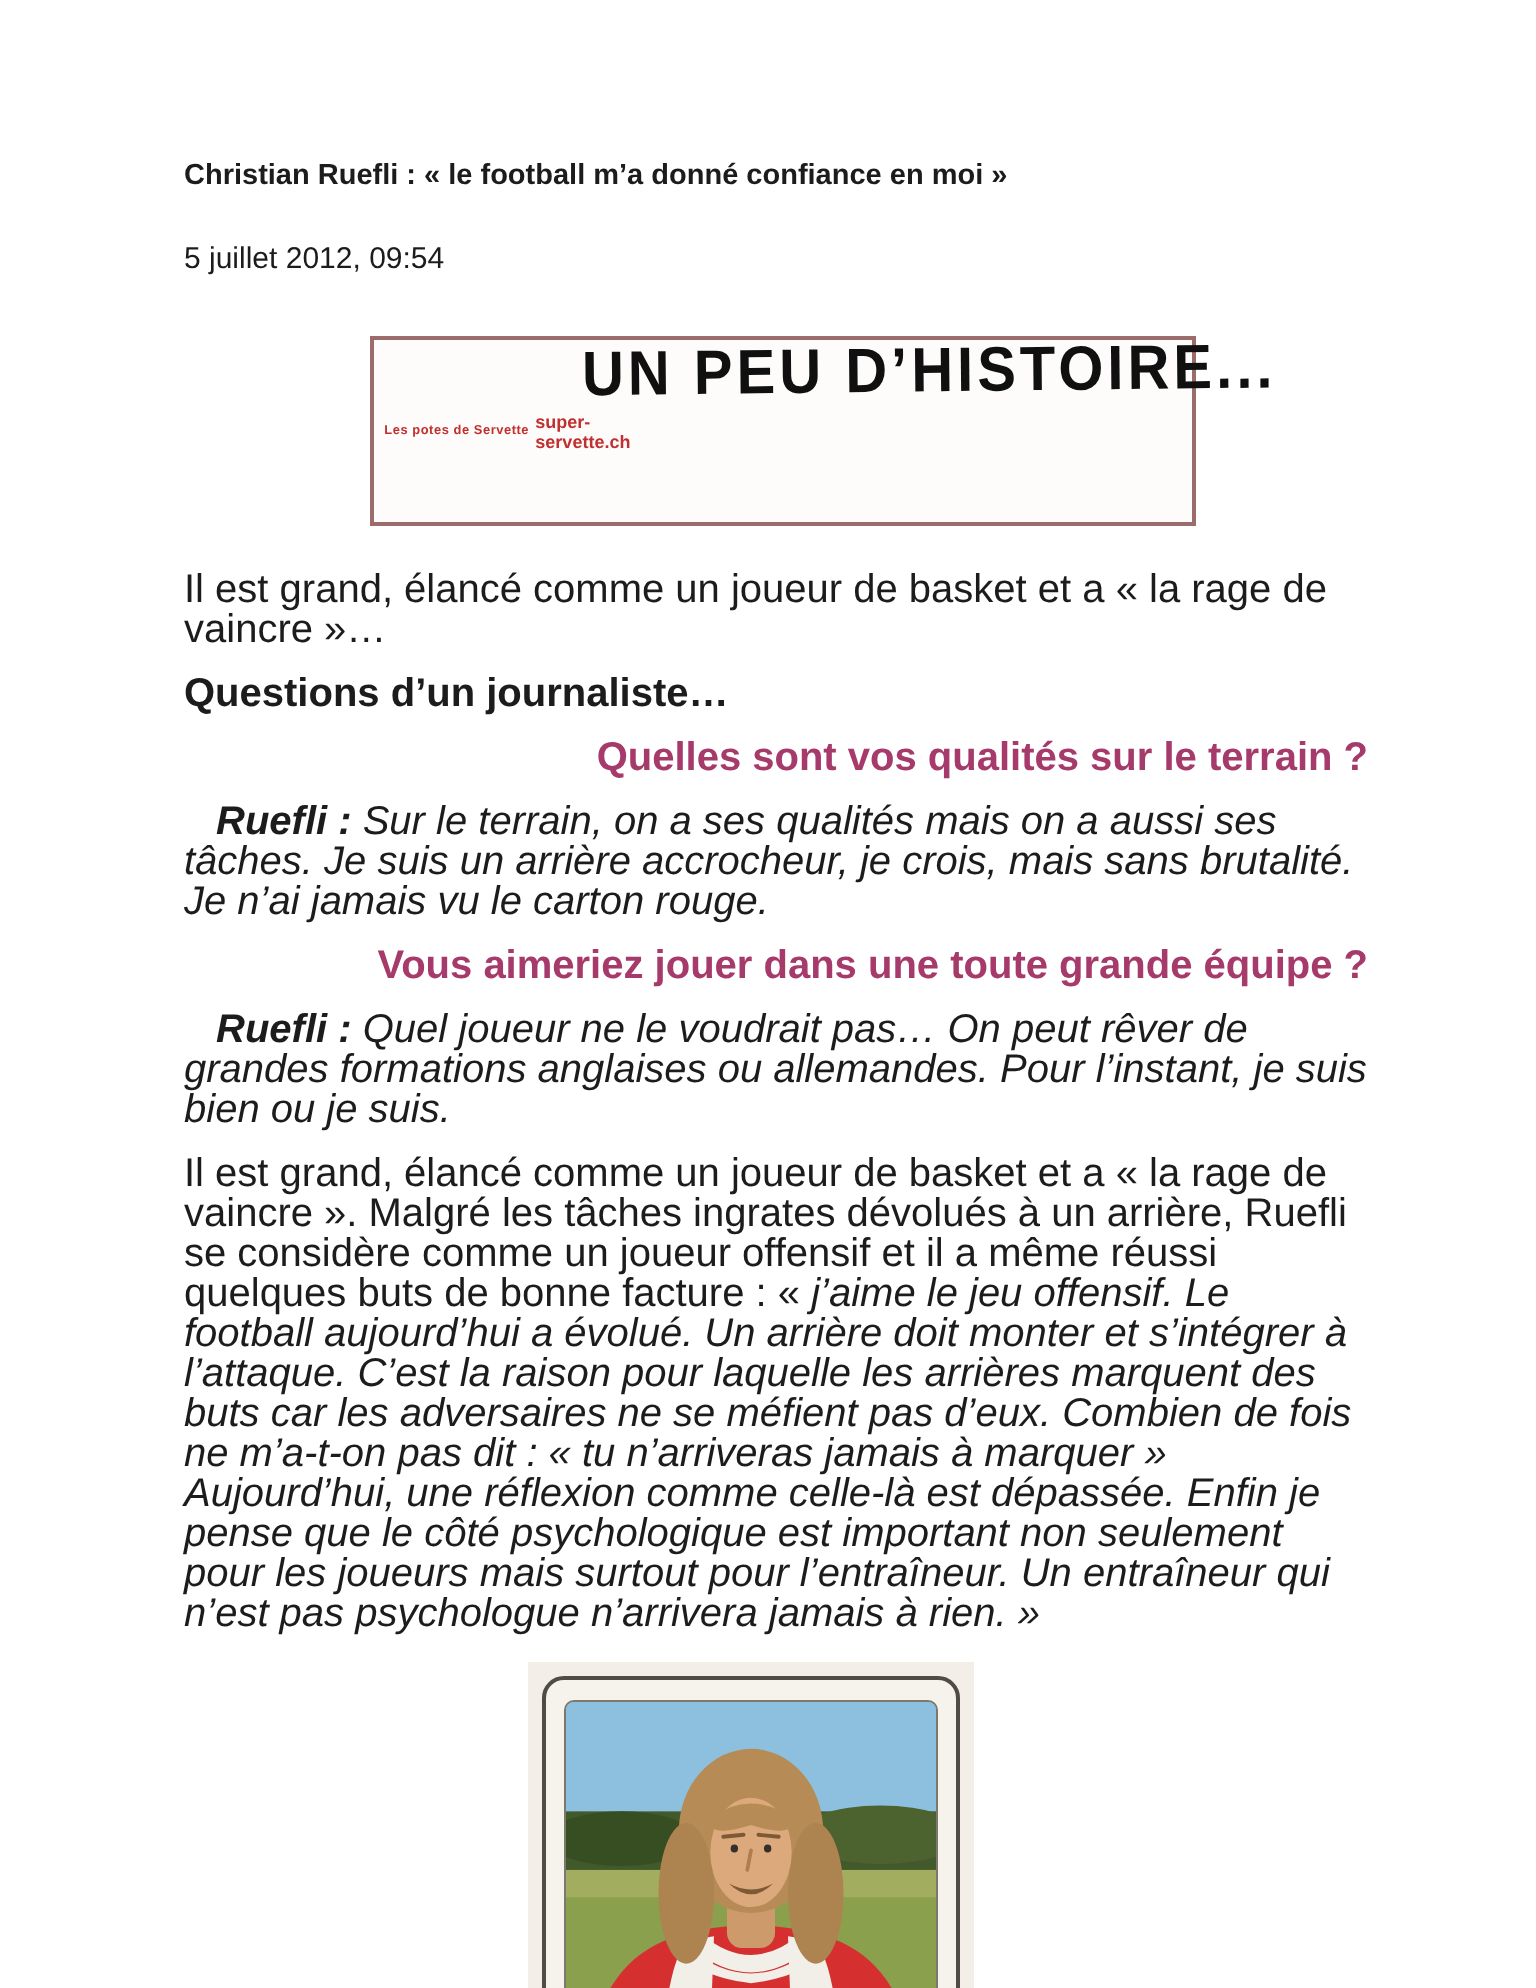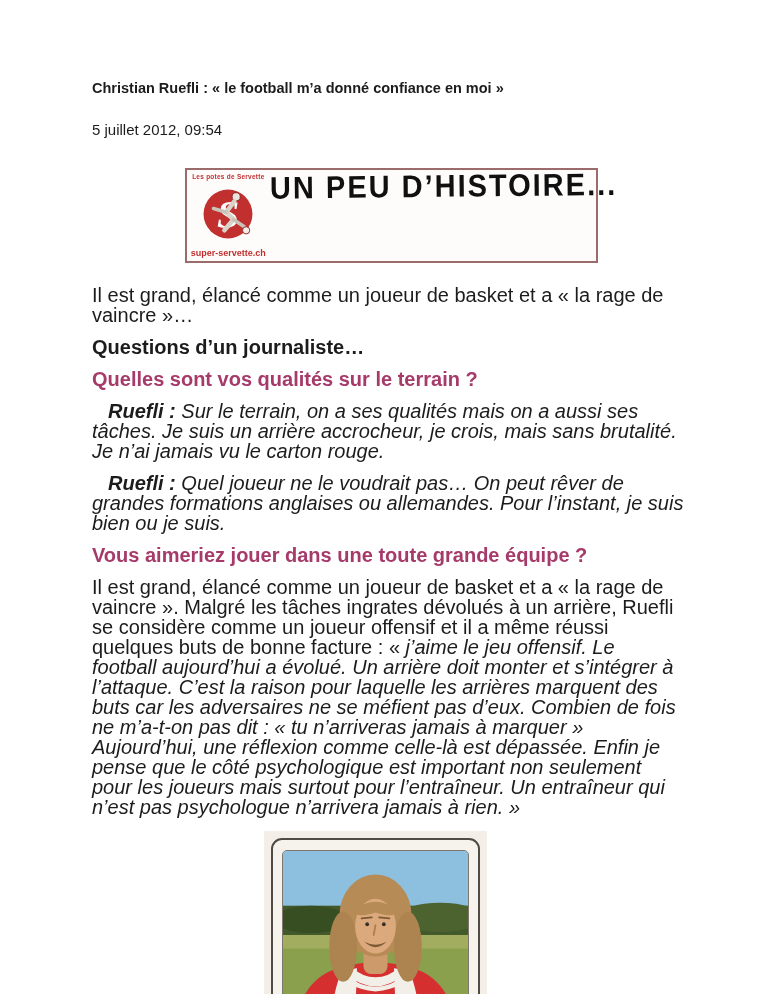--- a/index.html
+++ b/index.html
@@ -20,41 +20,41 @@
   
   .banner {
     margin:0 0 22px 93px;
     width:413px; height:95px;
     border:2px solid var(--banner-border,#9c6b6b);
     background:#fdfcfb;
     display:flex; align-items:stretch;
   }
   .banner-logo {
     width:104px; padding:3px 2px;
-    display:flex; flex-direction:column; align-items:center; justify-content:space-between;
+    display:flex; align-items:center; justify-content:space-between;
   }
   .logo-tagline {
     font-size:7px; font-weight:bold; color:var(--logo-red,#c22f2f);
     letter-spacing:0.3px; white-space:nowrap; transform:scale(0.92);
   }
   .logo-mark { width:58px; height:58px; }
   .logo-site { font-size:9px; font-weight:bold; color:var(--logo-red,#c22f2f); }
   .banner-headline-wrap {
     flex:1; display:flex; align-items:flex-start; justify-content:center;
   }
   .banner-headline {
     font-size:29px; font-weight:800; letter-spacing:2px;
     color:#101010; transform:scaleY(1.08) rotate(-0.6deg);
     white-space:nowrap;
   }
 
   
   .para { font-size:20px; line-height:20px; margin:0 0 12px 0; }
   .bold-head { font-weight:bold; }
-  .q-head { font-weight:bold; color:var(--heading-pink,#a63a6a); }
+  .q-head { font-weight:bold; color:var(--heading-pink,#a63a6a);text-align:right; }
   .answer { font-style:italic; }
   .speaker { font-weight:bold; font-style:italic;margin-left:16px; }
   .quote-italic { font-style:italic; }
 
   
   .card-block {
     margin:14px 0 0 172px;
     width:223px;
     background:#f3efe8;
     padding:7px 7px 18px 7px;
@@ -149,23 +149,23 @@
     </div>
 
     <p class="para">Il est grand, élancé comme un joueur de basket et a « la rage de vaincre »…</p>
 
     <p class="para bold-head">Questions d’un journaliste…</p>
 
     <p class="para q-head">Quelles sont vos qualités sur le terrain ?</p>
 
     <p class="para answer"><span class="speaker">Ruefli :</span><span> Sur le terrain, on a ses qualités mais on a aussi ses tâches. Je suis un arrière accrocheur, je crois, mais sans brutalité. Je n’ai jamais vu le carton rouge.</span></p>
 
+    <p class="para q-head">Vous aimeriez jouer dans une toute grande équipe ?</p>
+
     <p class="para answer"><span class="speaker">Ruefli :</span><span> Quel joueur ne le voudrait pas… On peut rêver de grandes formations anglaises ou allemandes. Pour l’instant, je suis bien ou je suis.</span></p>
-
-    <p class="para q-head">Vous aimeriez jouer dans une toute grande équipe ?</p>
 
     <p class="para"><span>Il est grand, élancé comme un joueur de basket et a « la rage de vaincre ». Malgré les tâches ingrates dévolués à un arrière, Ruefli se considère comme un joueur offensif et il a même réussi quelques buts de bonne facture : « </span><span class="quote-italic">j’aime le jeu offensif. Le football aujourd’hui a évolué. Un arrière doit monter et s’intégrer à l’attaque. C’est la raison pour laquelle les arrières marquent des buts car les adversaires ne se méfient pas d’eux. Combien de fois ne m’a-t-on pas dit : «  tu n’arriveras jamais à marquer » Aujourd’hui, une réflexion comme celle-là est dépassée. Enfin je pense que le côté psychologique est important non seulement pour les joueurs mais surtout pour l’entraîneur. Un entraîneur qui n’est pas psychologue n’arrivera jamais à rien. »</span></p>
 
     <div class="card-block">
       <div class="sticker">
         <div class="photo">
           <svg viewBox="0 0 200 170" preserveAspectRatio="none">
             <rect x="0" y="0" width="200" height="75" fill="#8cc0de"></rect>
             <rect x="0" y="56" width="200" height="34" fill="#42592c"></rect>
             <ellipse cx="30" cy="70" rx="40" ry="14" fill="#374d22"></ellipse>

